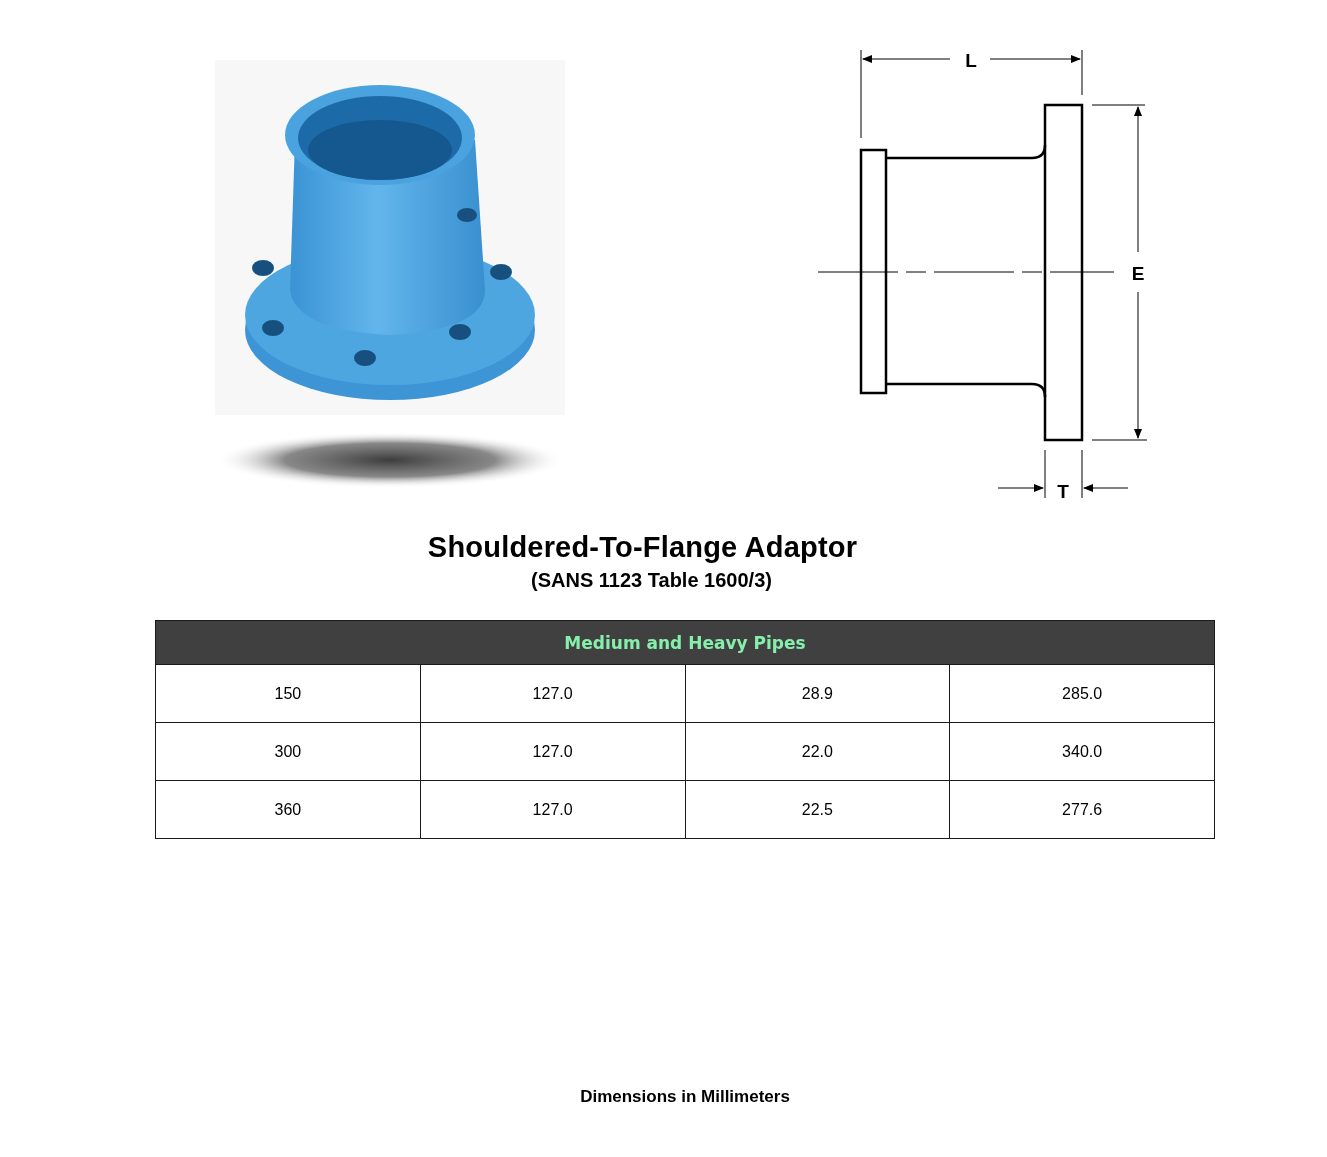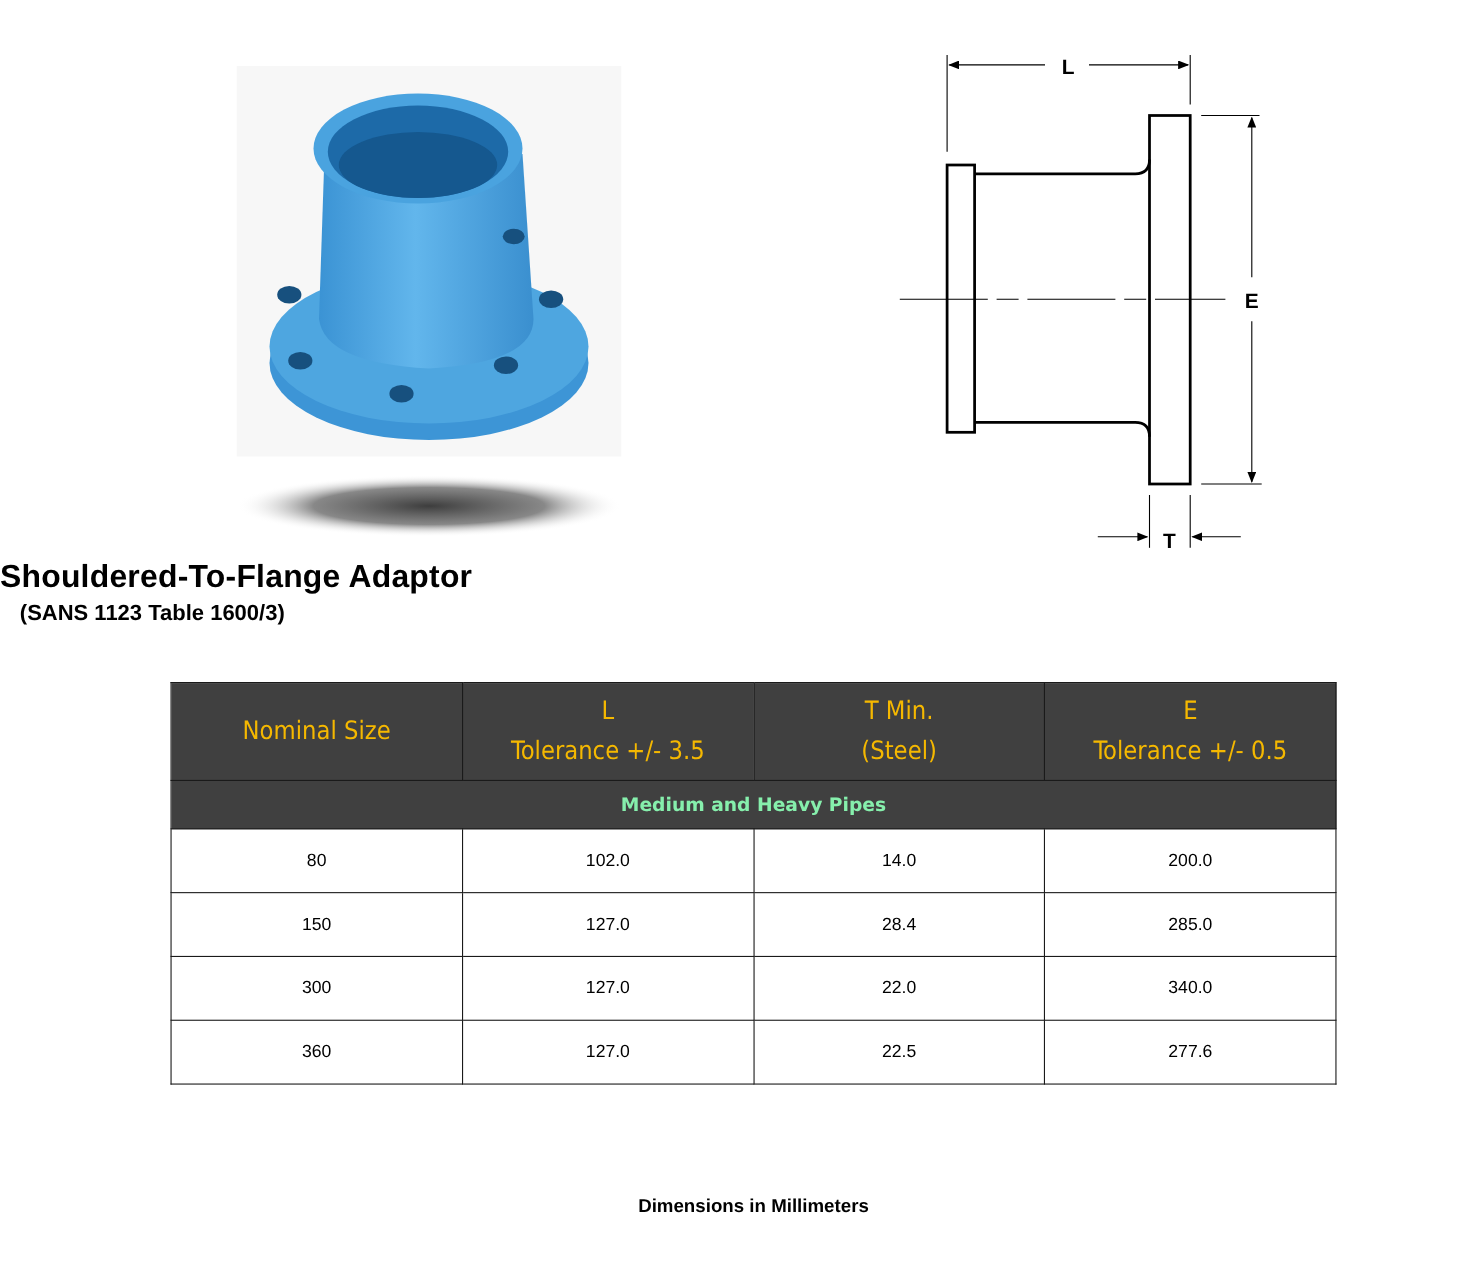--- a/index.html
+++ b/index.html
@@ -1,21 +1,21 @@
 <!DOCTYPE html>
 <html><head>
 <meta charset="utf-8">
 <style>
   html, body { margin: 0; padding: 0; background: #ffffff; }
   body { width: 1327px; height: 1157px; position: relative; overflow: hidden; font-family: "Liberation Sans", sans-serif; color: #000; }
 
   .photo { position: absolute; left: 215px; top: 60px; width: 350px; height: 430px; }
   .drawing { position: absolute; left: 800px; top: 40px; width: 360px; height: 470px; }
 
-  .title-block { position: absolute; left: 0; top: 505px; width: 1285px; text-align: left; }
+  .title-block { position: absolute; left: 0; top: 527px; width: 1285px; text-align: center; }
   .title { font-size: 29px; font-weight: bold; letter-spacing: 0.2px; line-height: 40px; }
   .subtitle { font-size: 20px; font-weight: bold; line-height: 26px; margin-left: 18px; }
 
   table.spec { position: absolute; left: 155px; top: 620px; width: 1060px; border-collapse: collapse; table-layout: fixed; }
   table.spec td, table.spec th { border: 1.5px solid #1a1a1a; text-align: center; padding: 0; }
   table.spec th { background: #404040; color: #f5b800; font-weight: normal; font-size: 23px; height: 88px; line-height: 36px; font-family: "DejaVu Sans", sans-serif; font-stretch: condensed; }
   table.spec th span { display: block; }
   table.spec tr.group td { background: #404040; color: #86efac; font-weight: bold; font-size: 17px; height: 43px; font-family: "DejaVu Sans", sans-serif; }
   table.spec tr.row td { height: 57px; font-size: 16px; background: #fff; }
 
@@ -105,50 +105,27 @@
   </svg>
 </div>
 
 <div class="title-block">
   <div class="title">Shouldered-To-Flange Adaptor</div>
   <div class="subtitle">(SANS 1123 Table 1600/3)</div>
 </div>
 
 <table class="spec">
   <tbody>
-      <tr>
-    <th>
-          <span>Nominal Size</span>
-        </th>
-    <th>
-          <span>L</span>
-          <span>Tolerance +/- 3.5</span>
-        </th>
-    <th>
-          <span>T Min.</span>
-          <span>(Steel)</span>
-        </th>
-    <th>
-          <span>E</span>
-          <span>Tolerance +/- 0.5</span>
-        </th>
-  </tr>
   <tr class="group">
     <td colspan="4">Medium and Heavy Pipes</td>
   </tr>
   <tr class="row">
-    <td>80</td>
-    <td>102.0</td>
-    <td>14.0</td>
-    <td>200.0</td>
-  </tr>
-  <tr class="row">
     <td>150</td>
     <td>127.0</td>
-    <td>28.4</td>
+    <td>28.9</td>
     <td>285.0</td>
   </tr>
   <tr class="row">
     <td>300</td>
     <td>127.0</td>
     <td>22.0</td>
     <td>340.0</td>
   </tr>
   <tr class="row">
     <td>360</td>

